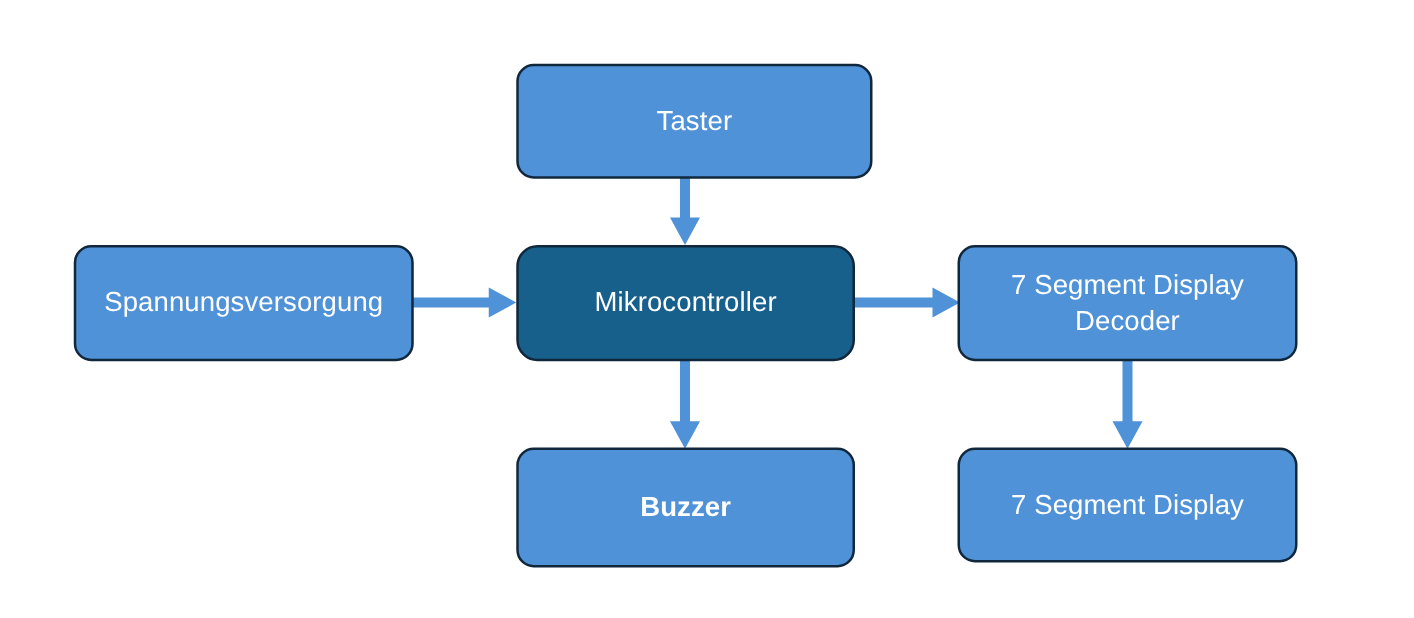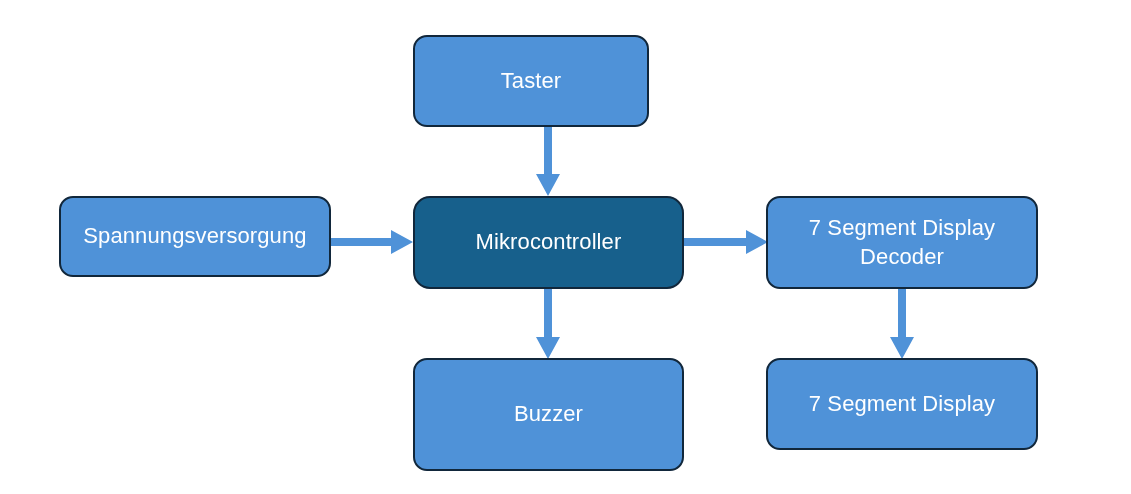--- a/index.html
+++ b/index.html
@@ -75,38 +75,38 @@
       <path d="M20 0 H28 V50 H36 L24 72 L12 50 H20 Z" fill="#4f92d8"></path>
     </svg>
   </div>
 
   <div class="arrow" style="left:878px; top:287px; width:48px; height:74px;">
     <svg width="48" height="74" viewBox="0 0 48 74" xmlns="http://www.w3.org/2000/svg">
       <path d="M20 0 H28 V50 H36 L24 72 L12 50 H20 Z" fill="#4f92d8"></path>
     </svg>
   </div>
 
-  <div class="node light" style="left:413px; top:35px; width:236px; height:92px;">
+  <div class="node light" style="left:413px; top:51px; width:285px; height:92px;">
     <span class="node-label">Taster</span>
   </div>
 
-  <div class="node light" style="left:59px; top:196px; width:272px; height:81px;">
+  <div class="node light" style="left:59px; top:196px; width:272px; height:93px;">
     <span class="node-label">Spannungsversorgung</span>
   </div>
 
   <div class="node dark" style="left:413px; top:196px; width:271px; height:93px;">
     <span class="node-label">Mikrocontroller</span>
   </div>
 
   <div class="node light" style="left:766px; top:196px; width:272px; height:93px;">
     <span class="node-label">7 Segment Display
 Decoder</span>
   </div>
 
-  <div class="node light" style="left:413px; top:358px; width:271px; height:113px;">
+  <div class="node light" style="left:413px; top:358px; width:271px; height:96px;font-weight:bold;">
     <span class="node-label">Buzzer</span>
   </div>
 
   <div class="node light" style="left:766px; top:358px; width:272px; height:92px;">
     <span class="node-label">7 Segment Display</span>
   </div>
 
 </div>
 
 </body></html>

